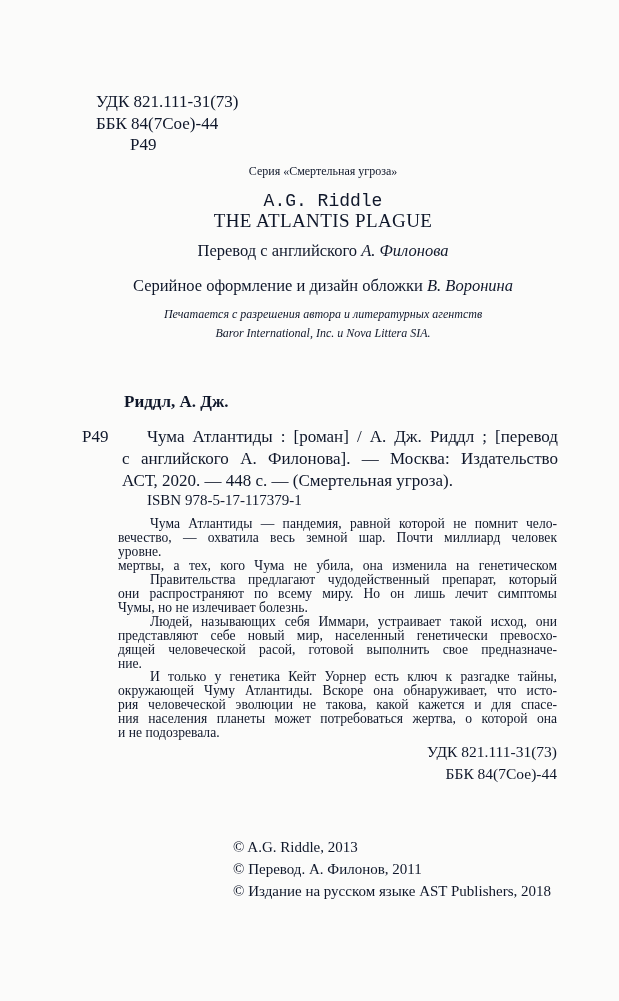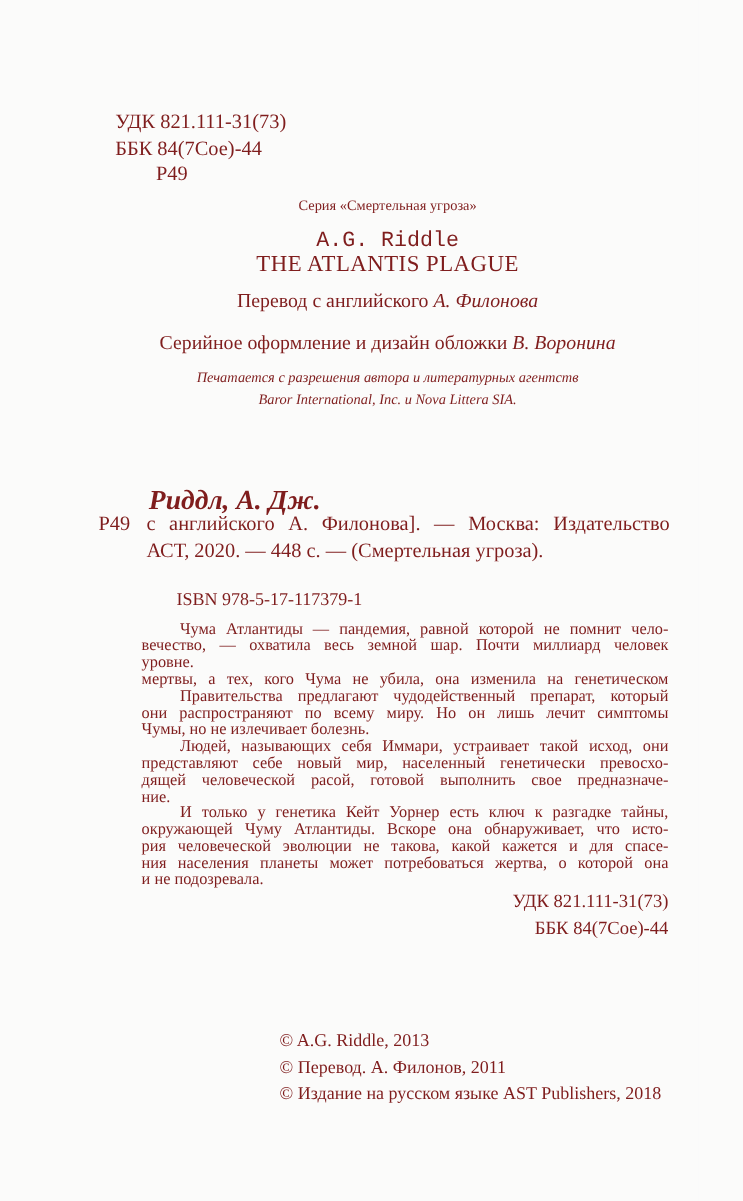--- a/index.html
+++ b/index.html
@@ -1,48 +1,48 @@
 <!DOCTYPE html>
 <html lang="ru"><head>
 <meta charset="utf-8">
 <style>
   html,body{margin:0;padding:0;}
   body{background:#fbfbfa;}
   .page{
     position:relative;width:582px;height:1001px;overflow:hidden;
-    background:#fbfbfa;color:#7f1d1d;
+    background:#fbfbfa;color:#0f172a;
     font-family:"Liberation Serif","DejaVu Serif",serif;
     -webkit-font-smoothing:antialiased;
   }
   .abs{position:absolute;}
 
   .top-codes{left:96px;top:91px;font-size:17px;line-height:21.5px;white-space:nowrap;}
   .author-sign{padding-left:34px;}
 
   .centered{left:103px;width:440px;text-align:center;white-space:nowrap;}
   .series{top:164px;font-size:12px;}
   .orig-author{top:191px;font-size:18px;font-family:Liberation Mono, monospace;}
   .orig-title{top:210px;font-size:19px;letter-spacing:0.4px;}
   .translation{top:241px;font-size:16.5px;}
   .design{top:276px;font-size:16.5px;}
   .permission{top:305px;font-size:12px;line-height:19px;font-style:italic;}
 
-  .catalog-heading{left:124px;top:404px;font-size:23px;font-weight:bold;font-style:italic;}
+  .catalog-heading{left:124px;top:392px;font-size:17px;font-weight:bold;}
   .catalog-entry{left:122px;top:426px;width:436px;font-size:17px;line-height:22px;}
   .catalog-code{position:absolute;left:-40px;top:0;}
   .cl-first{text-indent:25px;}
   .just{text-align:justify;text-align-last:justify;}
   .isbn{left:147px;top:492px;font-size:15px;}
 
   .annotation{left:118px;top:517px;width:439px;font-size:13.6px;line-height:13.95px;}
   .aline{min-height:13.95px;}
   .aline.indent{text-indent:32px;}
 
   .bottom-codes{left:118px;top:741px;width:439px;text-align:right;font-size:15.5px;line-height:21.5px;}
-  .copyrights{left:233px;top:836px;font-size:15px;line-height:22px;white-space:nowrap;margin-top:21px;}
+  .copyrights{left:233px;top:836px;font-size:15px;line-height:22px;white-space:nowrap;}
 </style>
 </head>
 <body>
 
 <div class="page">
 
   <div class="abs top-codes">
     <div>УДК 821.111-31(73)</div>
     <div>ББК 84(7Сое)-44</div>
     <div class="author-sign">Р49</div>
@@ -64,20 +64,21 @@
   </div>
 
   <div class="abs centered permission">
     <div>Печатается с разрешения автора и литературных агентств</div>
     <div>Baror International, Inc. и Nova Littera SIA.</div>
   </div>
 
   <div class="abs catalog-heading">Риддл, А. Дж.</div>
   <div class="abs catalog-entry">
     <span class="catalog-code">Р49</span>
+    <div class="cl-first just">Чума Атлантиды : [роман] / А. Дж. Риддл ; [перевод</div>
     <div class="just">с английского А. Филонова]. — Москва: Издательство</div>
     <div>АСТ, 2020. — 448 с. — (Смертельная угроза).</div>
   </div>
   <div class="abs isbn">ISBN 978-5-17-117379-1</div>
 
   <div class="abs annotation">
     <div class="para">
       <div class="aline indent just">Чума Атлантиды — пандемия, равной которой не помнит чело-</div>
       <div class="aline just">вечество, — охватила весь земной шар. Почти миллиард человек</div>
       <div class="aline">уровне.</div>

